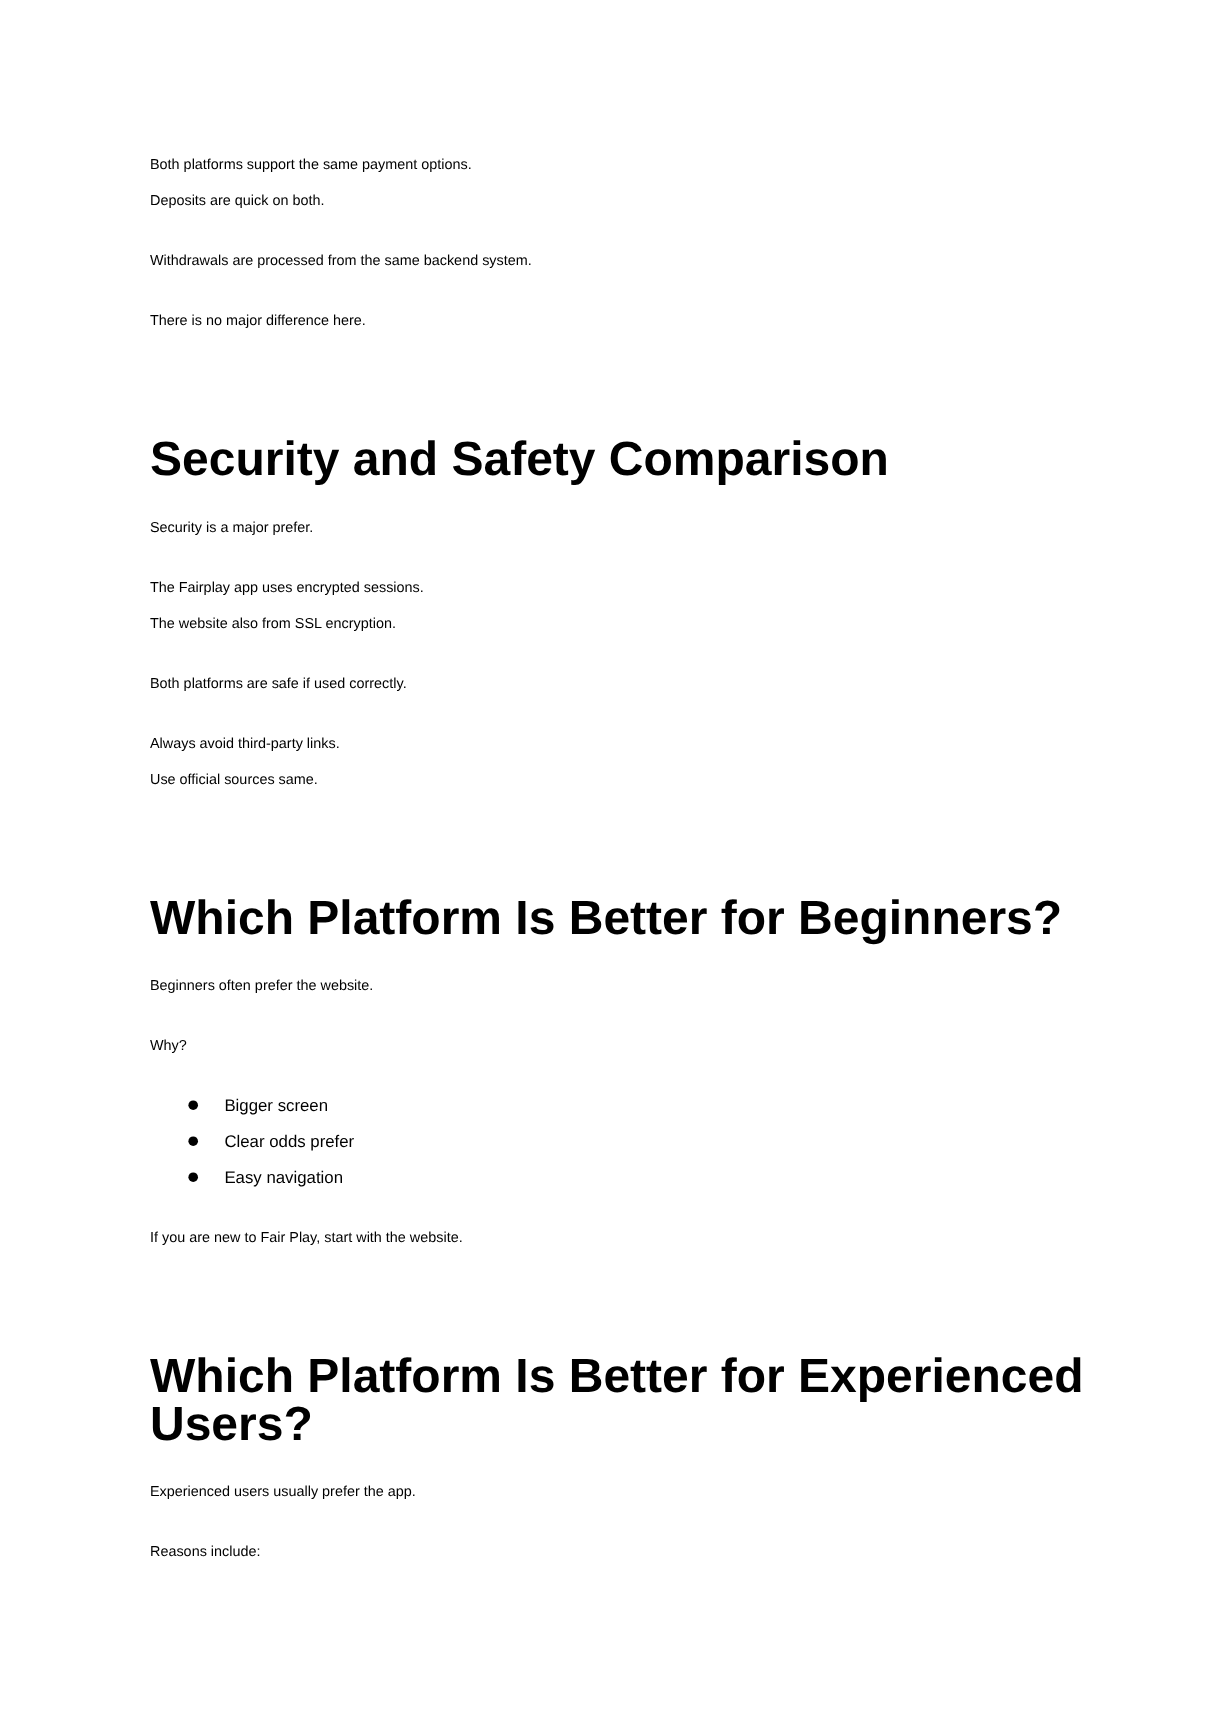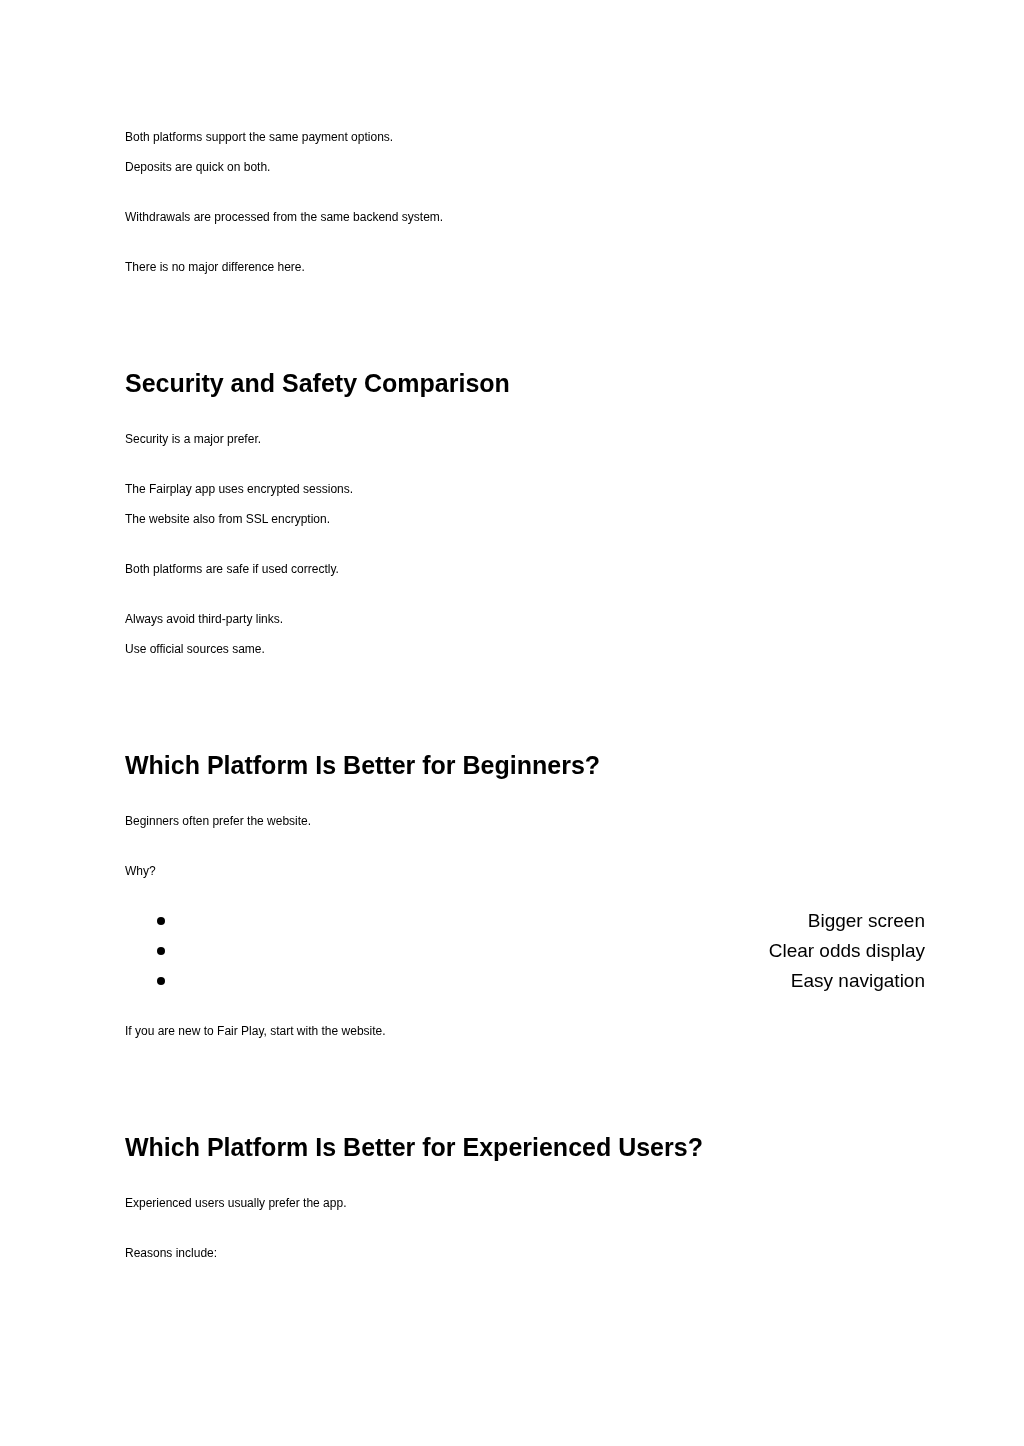--- a/index.html
+++ b/index.html
@@ -21,40 +21,39 @@
     top: 122px;
     width: 800px;
   }
   .doc p {
     margin: 0 0 20px 0;
     font-size: 12px;
     line-height: 30px;
     font-weight: 400;
   }
   .heading {
-    font-size: 25px;
+    font-size: 40px;
     line-height: 40px;
     font-weight: 700;
     margin: 81px 0 21px 0;
     letter-spacing: 0;
   }
   .b {
     font-weight: 400;
   }
   ul.bullets {
     list-style: none;
     margin: 0 0 20px 0;
     padding: 0;
   }
   ul.bullets li {
     position: relative;
     padding-left: 62px;
-    font-size: 19px;
+    font-size: 14px;
     line-height: 30px;
-    text-align: right;
   }
   .bullet {
     position: absolute;
     left: 32px;
     top: 11px;
     width: 8px;
     height: 8px;
     border-radius: 50%;
     background: #000000;
   }
@@ -78,21 +77,21 @@
       <p><span>Both platforms are safe if used correctly.</span></p>
       <p><span>Always avoid third-party links.</span><br><span>Use official sources same.</span></p>
     </section>
 
     <section>
       <h1 class="heading">Which Platform Is Better for Beginners?</h1>
       <p><span>Beginners often prefer the website.</span></p>
       <p><span>Why?</span></p>
       <ul class="bullets">
         <li><span class="bullet"></span><span>Bigger screen</span></li>
-        <li><span class="bullet"></span><span>Clear odds display</span></li>
+        <li><span class="bullet"></span><span>Clear odds prefer</span></li>
         <li><span class="bullet"></span><span>Easy navigation</span></li>
       </ul>
       <p><span>If you are new to </span><span class="b">Fair Play</span><span>, start with the website.</span></p>
     </section>
 
     <section>
       <h1 class="heading">Which Platform Is Better for Experienced Users?</h1>
       <p><span>Experienced users usually prefer the app.</span></p>
       <p><span>Reasons include:</span></p>
     </section>

